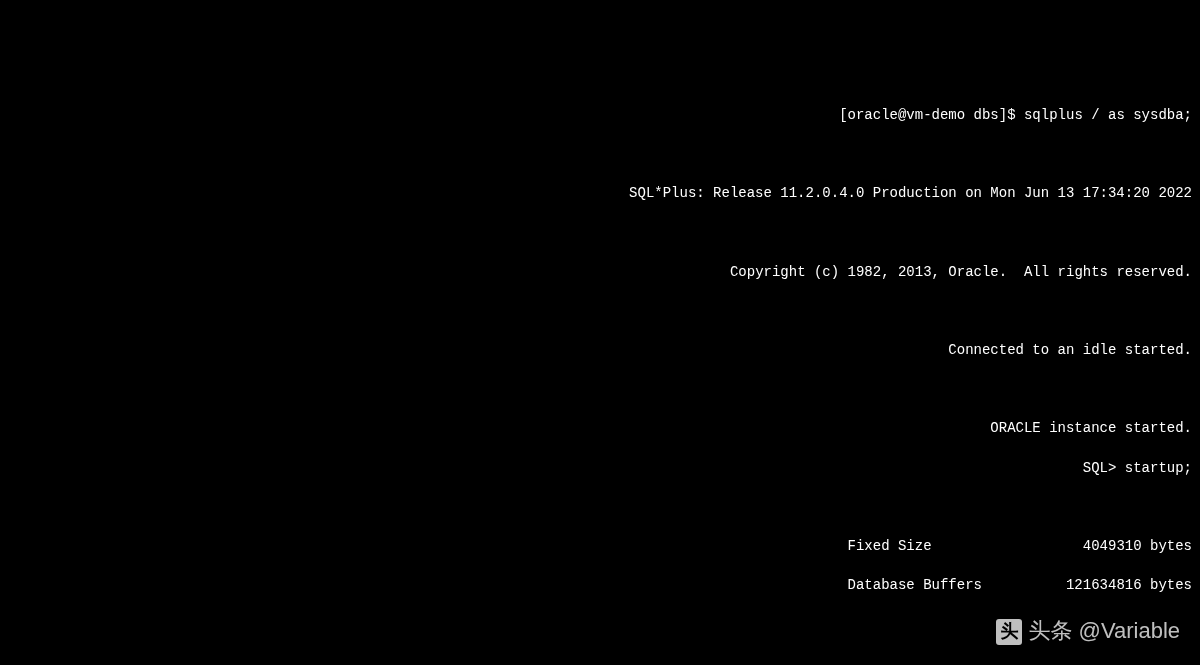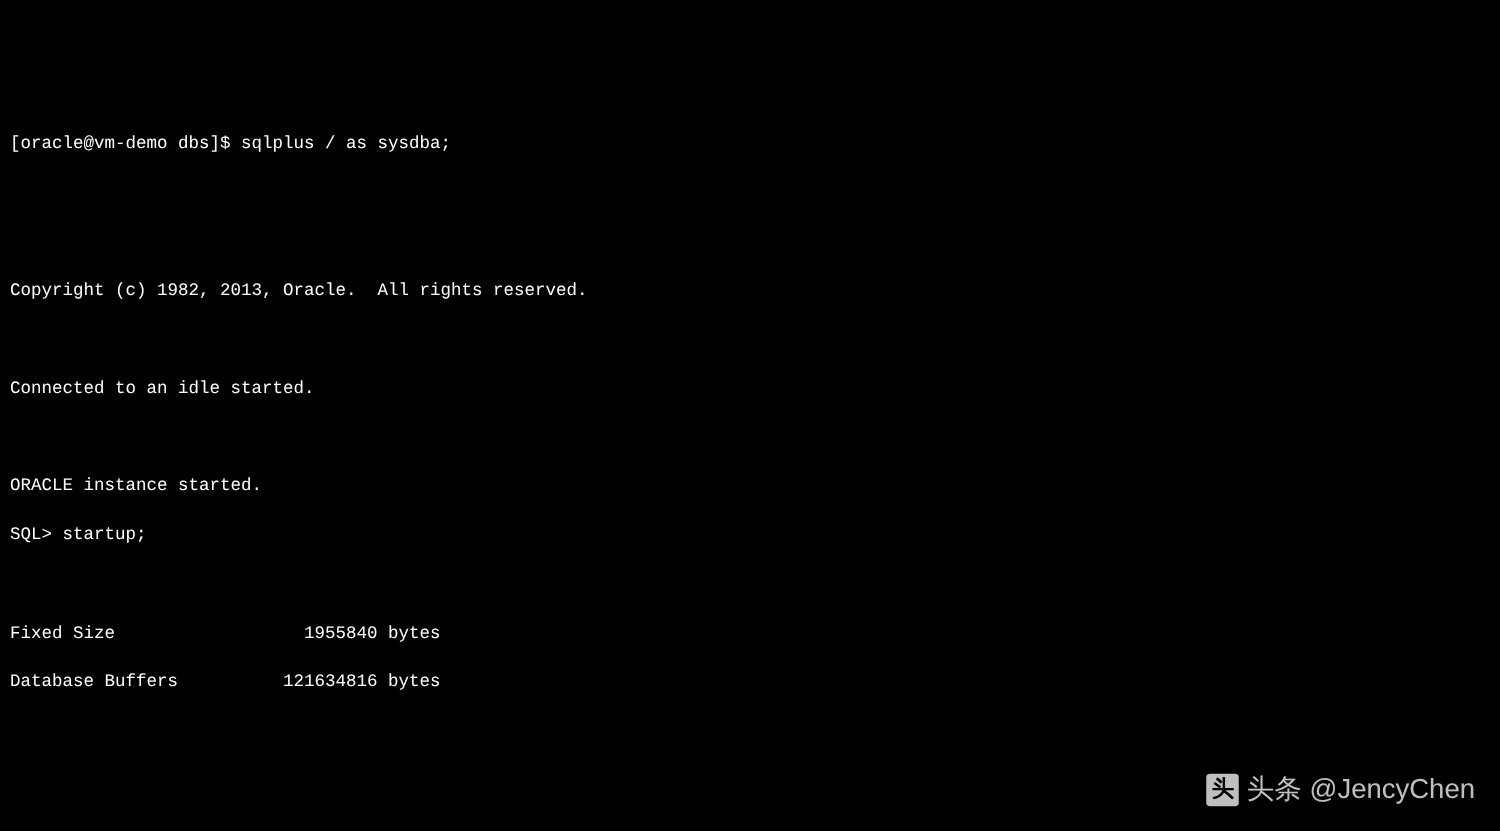--- a/index.html
+++ b/index.html
@@ -15,20 +15,21 @@
       line-height: 1.4;
       padding: 8px;
       width: 1200px;
       height: 665px;
       overflow: hidden;
       position: relative;
       white-space: pre;
     }
     .terminal-line {
       white-space: pre;
+      text-align: right;
     }
     .blank-line {
       height: 19.6px;
     }
     .watermark {
       position: absolute;
       bottom: 18px;
       right: 20px;
       display: flex;
       align-items: center;
@@ -52,29 +53,30 @@
     }
   </style>
 </head>
 <body>
 
 
 
 <div>
 <div class="terminal-line">[oracle@vm-demo dbs]$ sqlplus / as sysdba;</div>
 <div class="blank-line"></div>
+<div class="terminal-line">SQL*Plus: Release 11.2.0.4.0 Production on Mon Jun 13 17:34:20 2022</div>
 <div class="blank-line"></div>
 <div class="terminal-line">Copyright (c) 1982, 2013, Oracle.  All rights reserved.</div>
 <div class="blank-line"></div>
 <div class="terminal-line">Connected to an idle started.</div>
 <div class="blank-line"></div>
 <div class="terminal-line">ORACLE instance started.</div>
 <div class="terminal-line">SQL&gt; startup;</div>
 <div class="blank-line"></div>
-<div class="terminal-line">Fixed Size                  1955840 bytes</div>
+<div class="terminal-line">Fixed Size                  4049310 bytes</div>
 <div class="terminal-line">Database Buffers          121634816 bytes</div>
 
 
 
 
 
 
 
 
 
@@ -85,17 +87,17 @@
 
 
 
 
 
 
 </div>
 
 <div class="watermark">
   <div class="watermark-icon">头</div>
-  <span>头条 @JencyChen</span>
+  <span>头条 @Variable</span>
 </div>
 
 
 
 
 </body></html>

